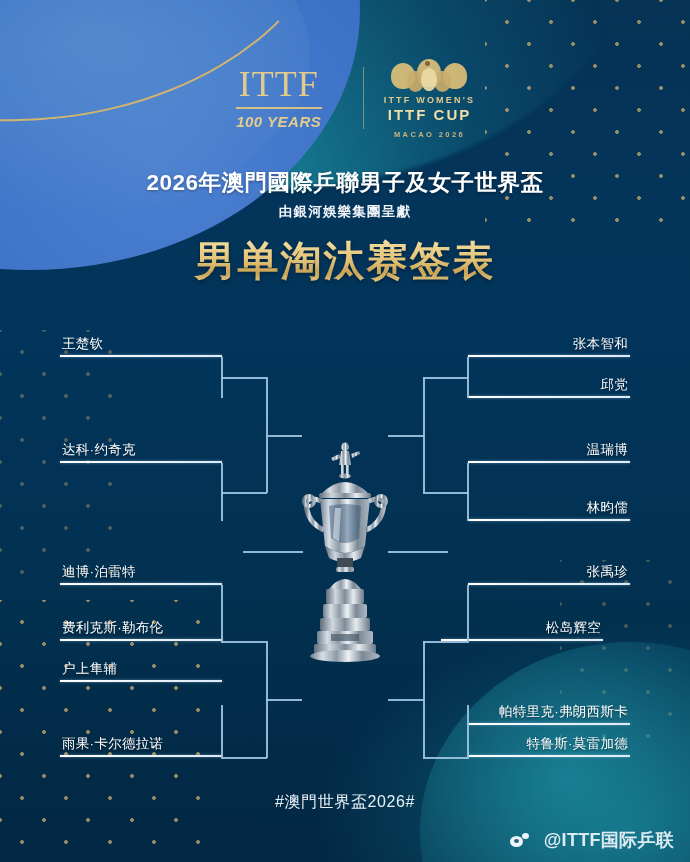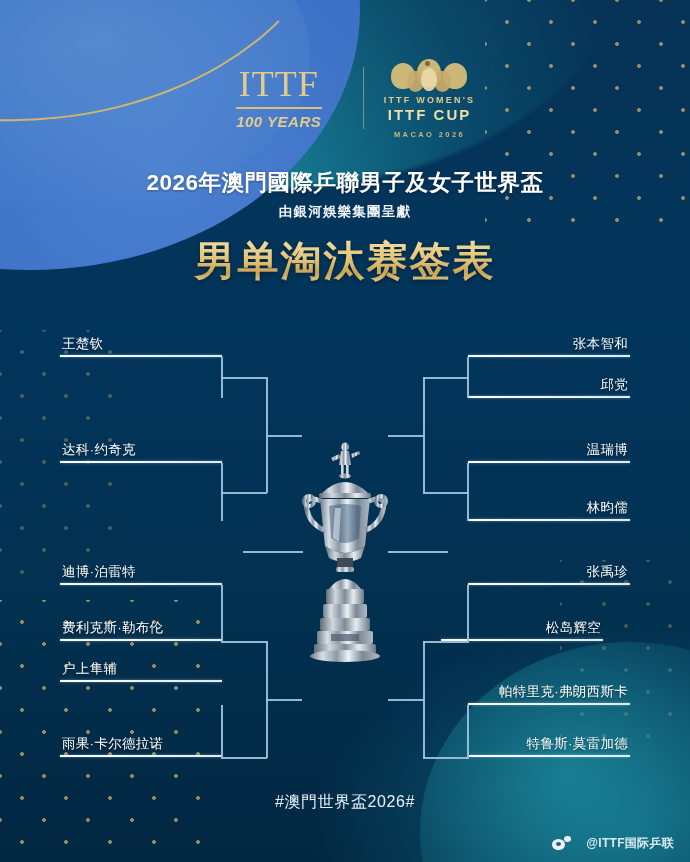--- a/index.html
+++ b/index.html
@@ -126,21 +126,21 @@
   .trophy{position:absolute;left:295px;top:438px;width:100px;height:228px;}
   .trophy svg{display:block;}
 
   
   .hashtag{
     position:absolute;left:0;right:0;bottom:49px;text-align:center;
     color:#e9f1f8;font-size:16px;letter-spacing:.6px;
   }
   .watermark{
     position:absolute;right:16px;bottom:10px;display:flex;align-items:center;gap:14px;
-    color:rgba(236,244,250,.93);font-size:12px;font-weight:bold;letter-spacing:.3px;
+    color:rgba(236,244,250,.93);font-size:18px;font-weight:bold;letter-spacing:.3px;
   }
   .wb-logo{
     width:21px;height:17px;position:relative;flex:0 0 auto;
   }
   .wb-logo i{position:absolute;border-radius:50%;background:#eef5fa;}
   .wm-ghost{
     position:absolute;right:36px;bottom:22px;
     font-size:30px;font-weight:bold;color:rgba(255,255,255,.13);letter-spacing:3px;
     white-space:nowrap;
   }
@@ -252,21 +252,21 @@
       <span class="ul"></span>
     </div>
     <div class="slot right" style="left:468px;top:551px;width:162px;">
       <span class="nm">张禹珍</span>
       <span class="ul"></span>
     </div>
     <div class="slot right" style="left:441px;top:607px;width:162px;">
       <span class="nm">松岛辉空</span>
       <span class="ul"></span>
     </div>
-    <div class="slot right" style="left:468px;top:671px;width:162px;">
+    <div class="slot right" style="left:468px;top:691px;width:162px;">
       <span class="nm">帕特里克·弗朗西斯卡</span>
       <span class="ul"></span>
     </div>
     <div class="slot right" style="left:468px;top:723px;width:162px;padding-left:25px;">
       <span class="nm">特鲁斯·莫雷加德</span>
       <span class="ul"></span>
     </div>
 
     <div class="vline" style="left:467px;top:357px;height:41px;"></div>
     <div class="vline" style="left:467px;top:463px;height:58px;"></div>

